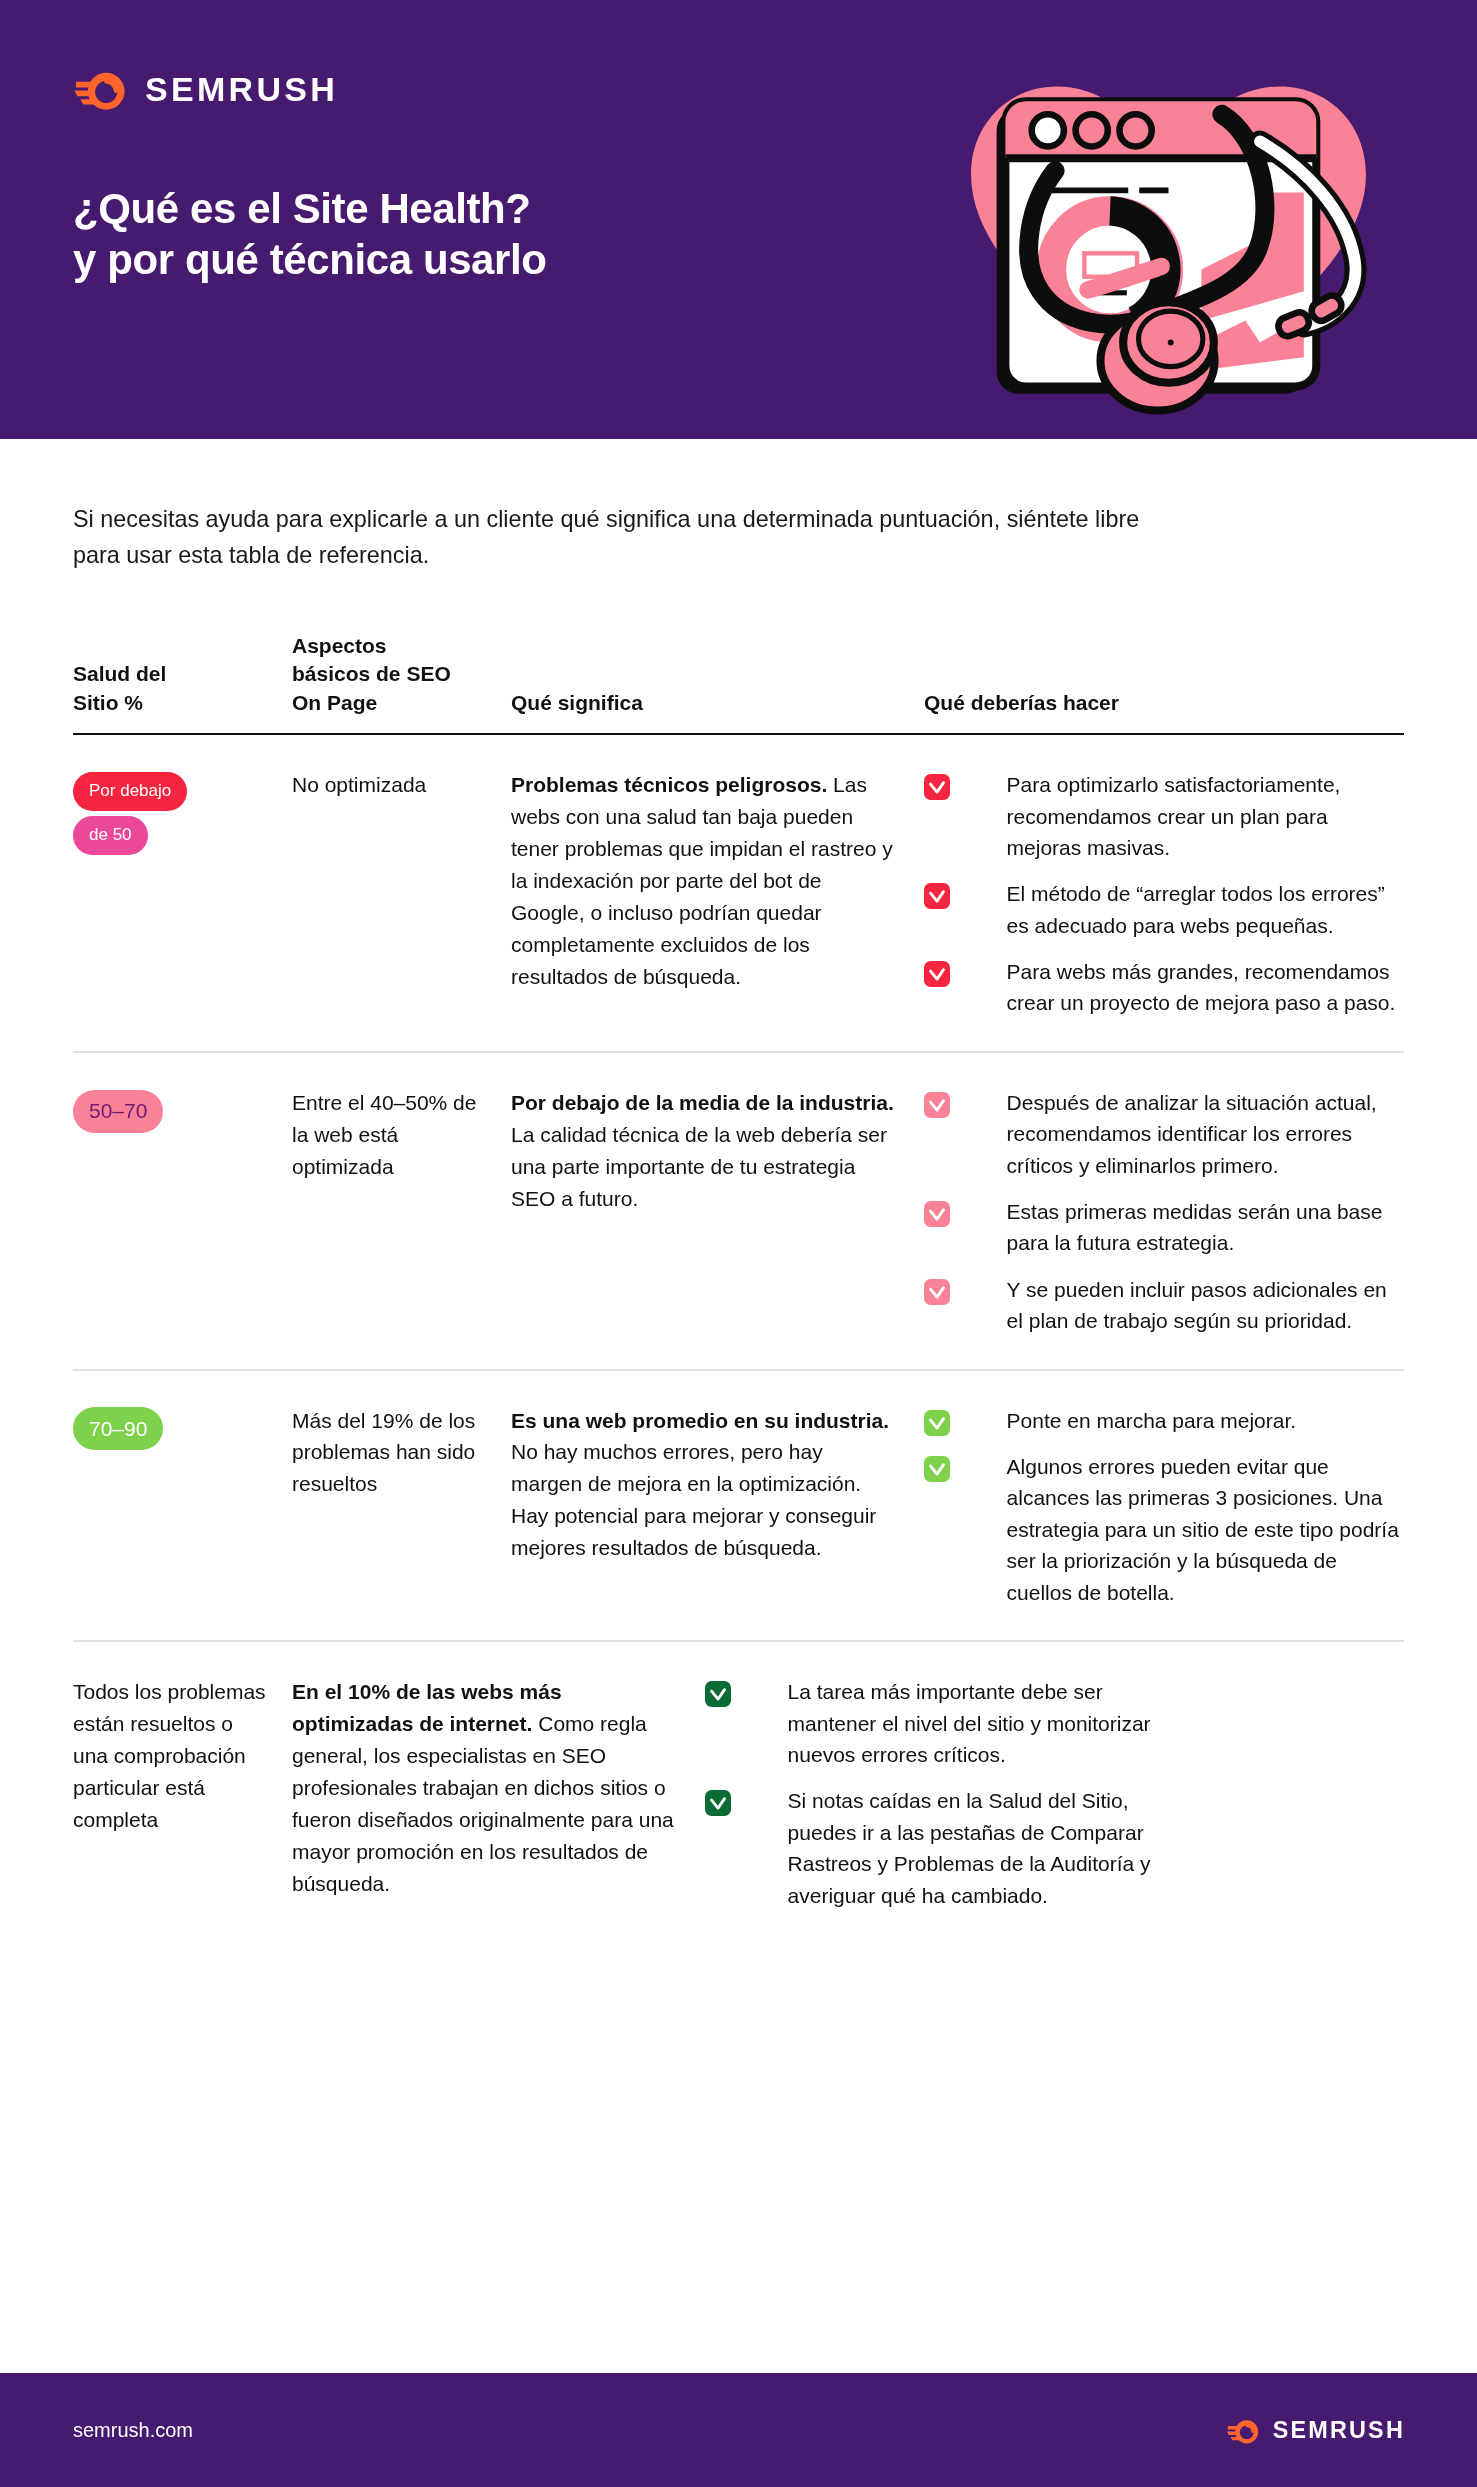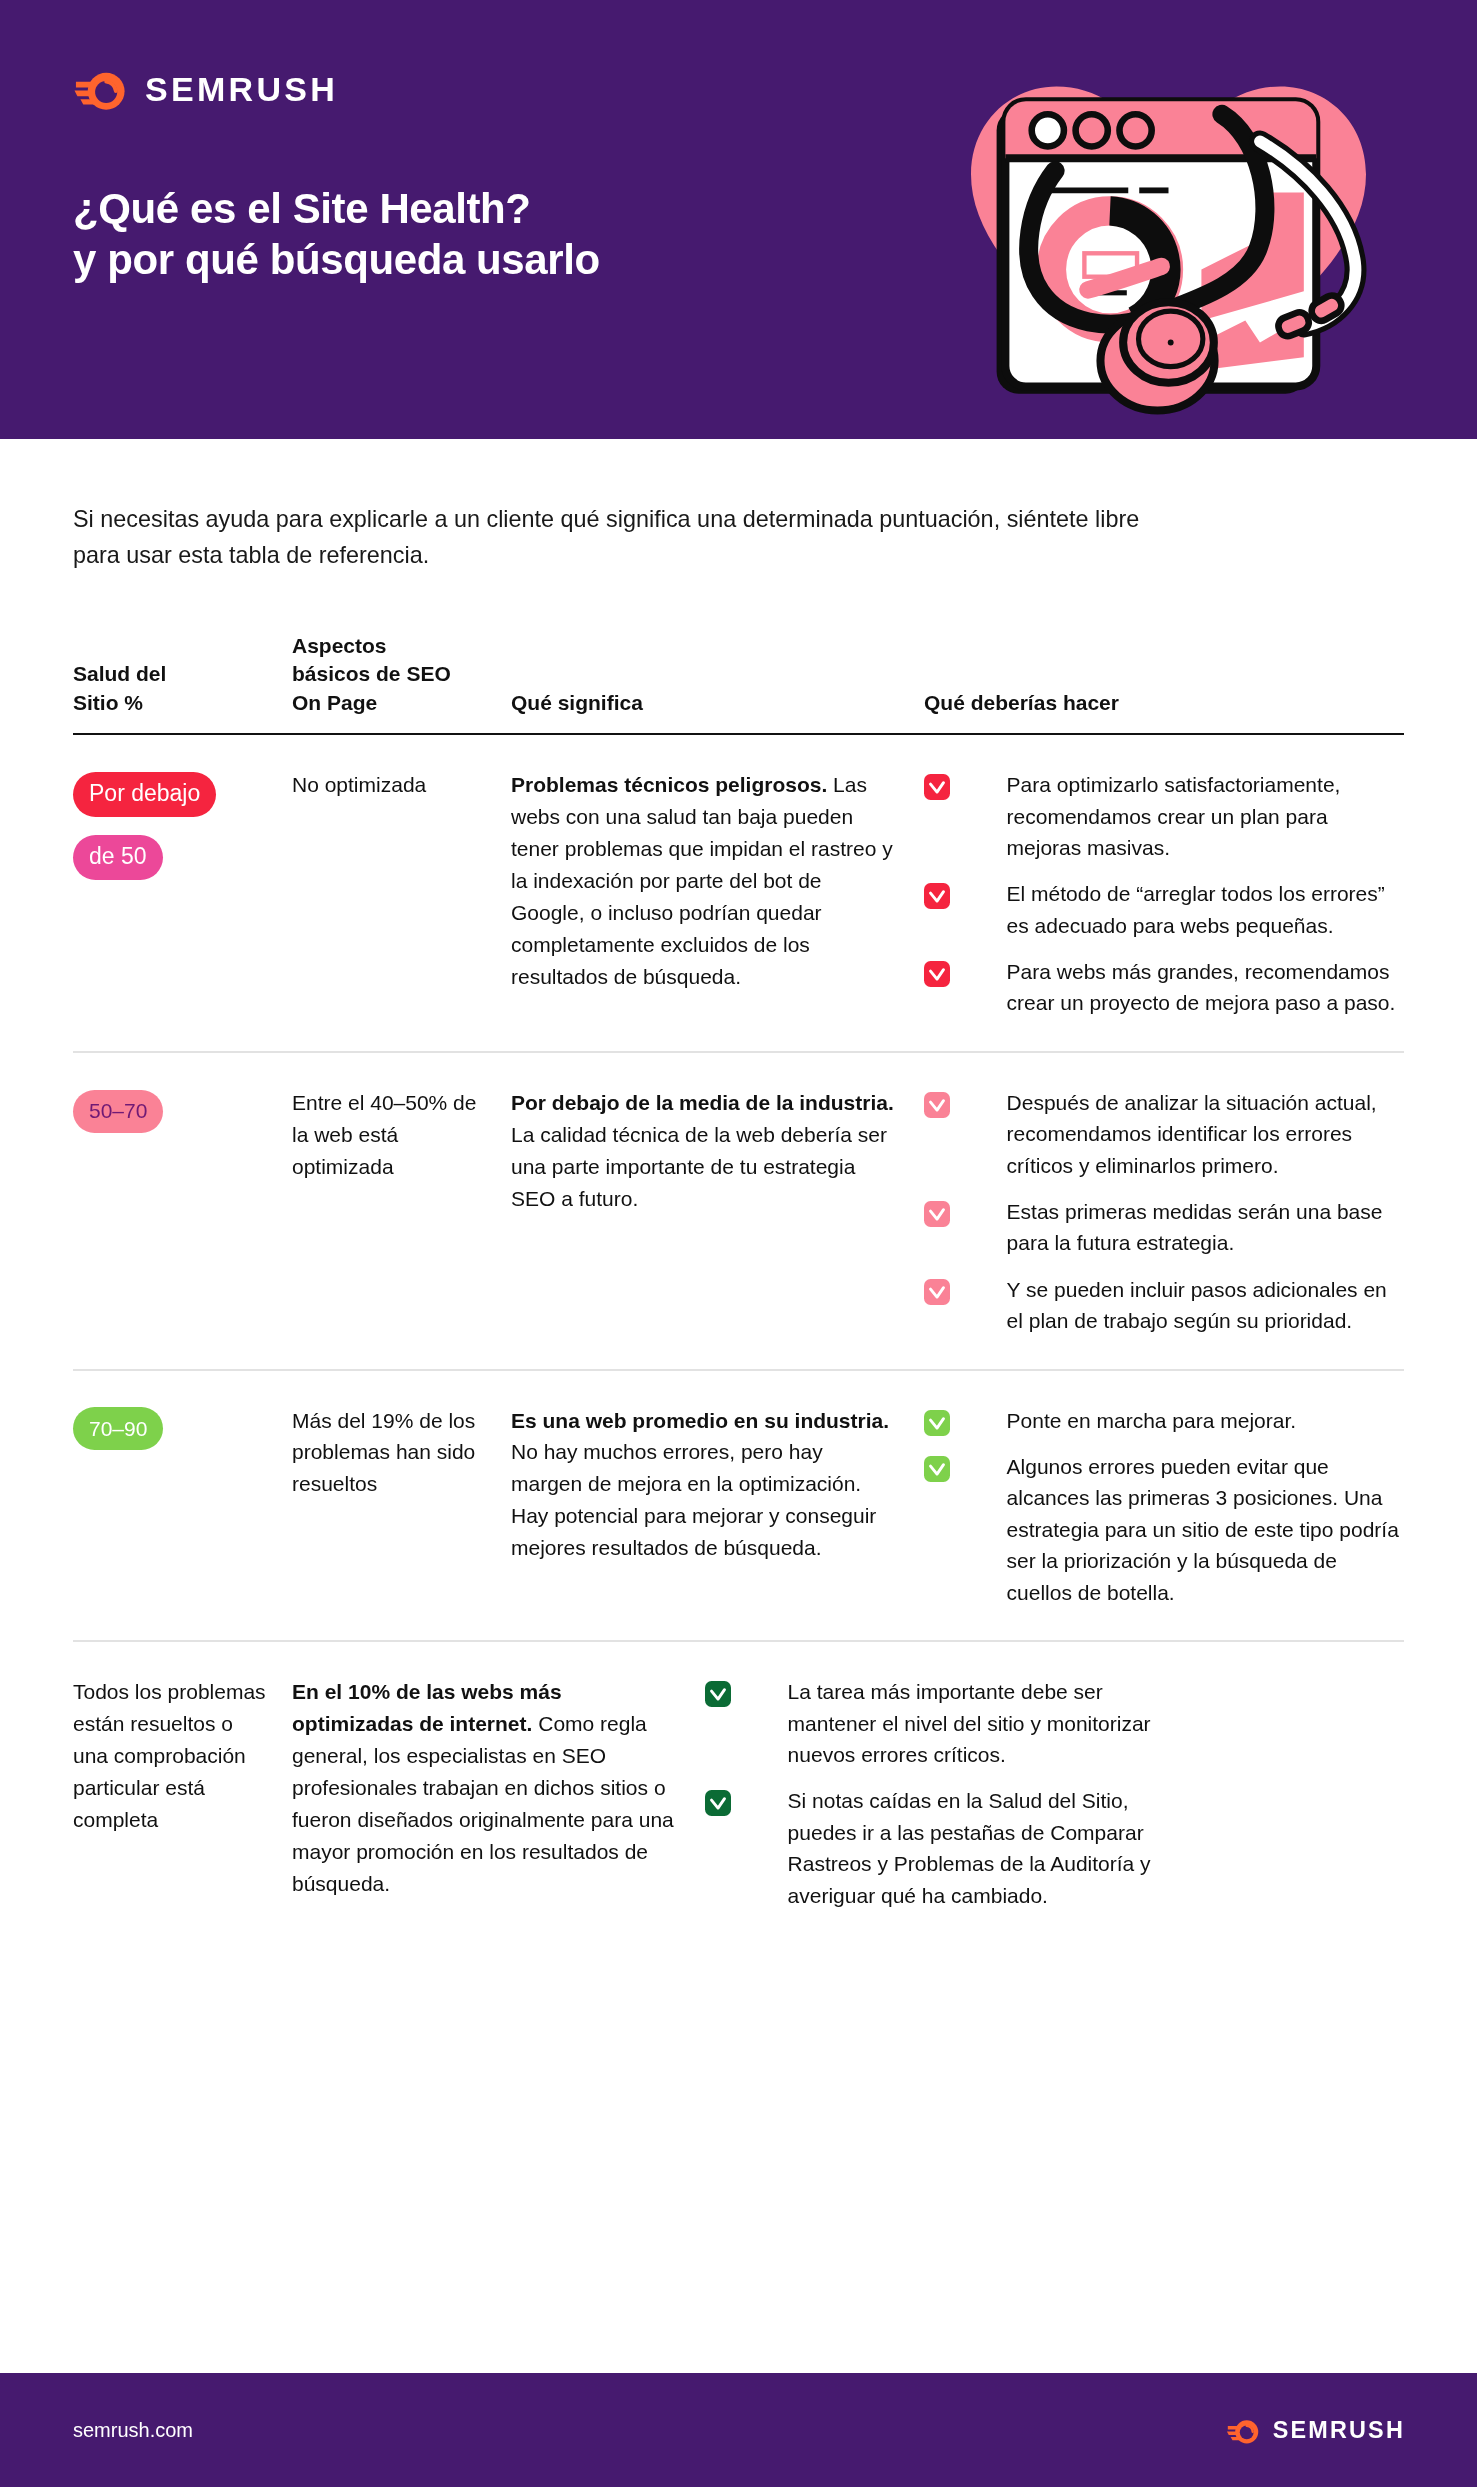--- a/index.html
+++ b/index.html
@@ -109,25 +109,25 @@
     font-size: 21px;
     line-height: 1;
     padding: 10.2px 16px 11.7px 16px;
     border-radius: 25px;
     white-space: nowrap;
   }
   .badge.multi { padding: 0; border-radius: 0; background: none !important; }
   .badge.multi .seg {
     display: table;
     color: #ffffff;
-    font-size: 23px;
+    font-size: 17px;
     line-height: 1;
     padding: 10.2px 16px 11.7px 16px;
     border-radius: 25px;
-    margin-bottom: 18px;
+    margin-bottom: 5px;
   }
 
   .cell-txt {
     font-size: 21px;
     line-height: 1.52;
     color: #111111;
     padding-right: 25px;
   }
   .cell-txt b { font-weight: 700; }
 
@@ -198,21 +198,21 @@
           <circle cx="45" cy="41" r="25" fill="#FF642D"></circle>
           <circle cx="45" cy="42" r="15" fill="#461A6F"></circle>
           <path d="M45 28 A14 14 0 0 1 58 41" stroke="#FF642D" stroke-width="5" fill="none" stroke-linecap="round"></path>
         </svg>
       </span>
       <span class="brand-word">SEMRUSH</span>
     </div>
 
     <div class="headline">
       <span>¿Qué es el Site Health?</span>
-      <span class="l2">y por qué búsqueda usarlo</span>
+      <span class="l2">y por qué técnica usarlo</span>
     </div>
 
     <div class="hero-art">
       <svg viewBox="0 0 690 540" xmlns="http://www.w3.org/2000/svg">
 
         <path d="M345 500 C180 400 75 300 75 200 C75 130 128 80 192 80 C245 80 290 110 345 175
                  C400 110 445 80 498 80 C562 80 615 130 615 200 C615 300 510 400 345 500 Z" fill="#FA8296"></path>
 
         <rect x="110" y="110" width="425" height="390" rx="30" fill="#0D0D0D"></rect>
 

